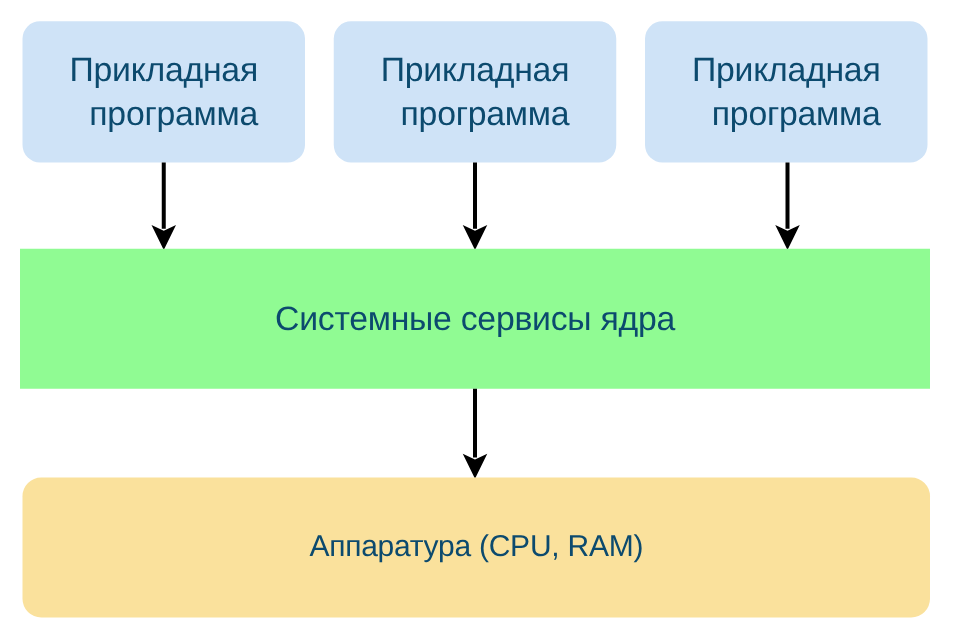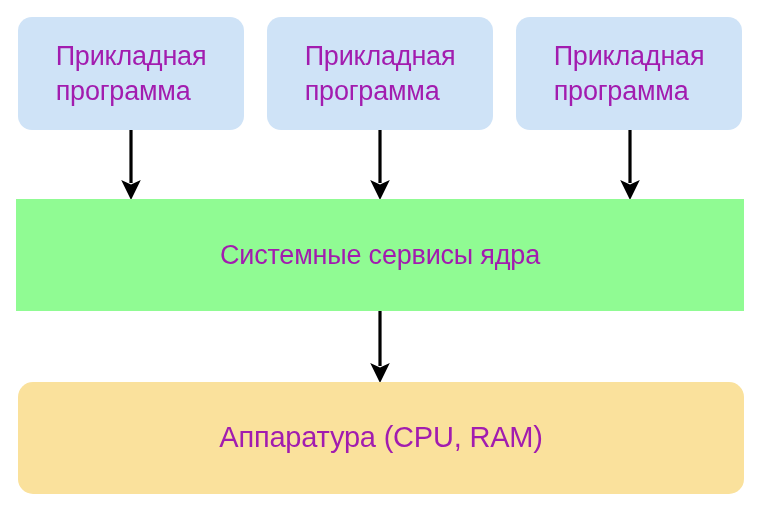--- a/index.html
+++ b/index.html
@@ -16,22 +16,22 @@
     height: 512px;
     background: #ffffff;
     overflow: hidden;
   }
   .node {
     position: absolute;
     box-sizing: border-box;
     display: flex;
     align-items: center;
     justify-content: center;
-    text-align: left;
-    color: #a21caf;
+    text-align: right;
+    color: #0c4a6e;
     line-height: 1.28;
     white-space: pre-line;
   }
   .app-box {
     width: 226px;
     height: 113px;
     top: 17px;
     border-radius: 14px;
     font-size: 27px;
     letter-spacing: -0.2px;
@@ -49,21 +49,21 @@
     font-size: 27px;
     letter-spacing: -0.2px;
   }
 
   #hardware-box {
     left: 18px;
     top: 382px;
     width: 726px;
     height: 112px;
     border-radius: 15px;
-    font-size: 29px;
+    font-size: 24px;
     letter-spacing: -0.2px;
   }
 
   .arrow {
     position: absolute;
     overflow: visible;
   }
   .arrow line {
     stroke: #000000;
     stroke-width: 3.2;

